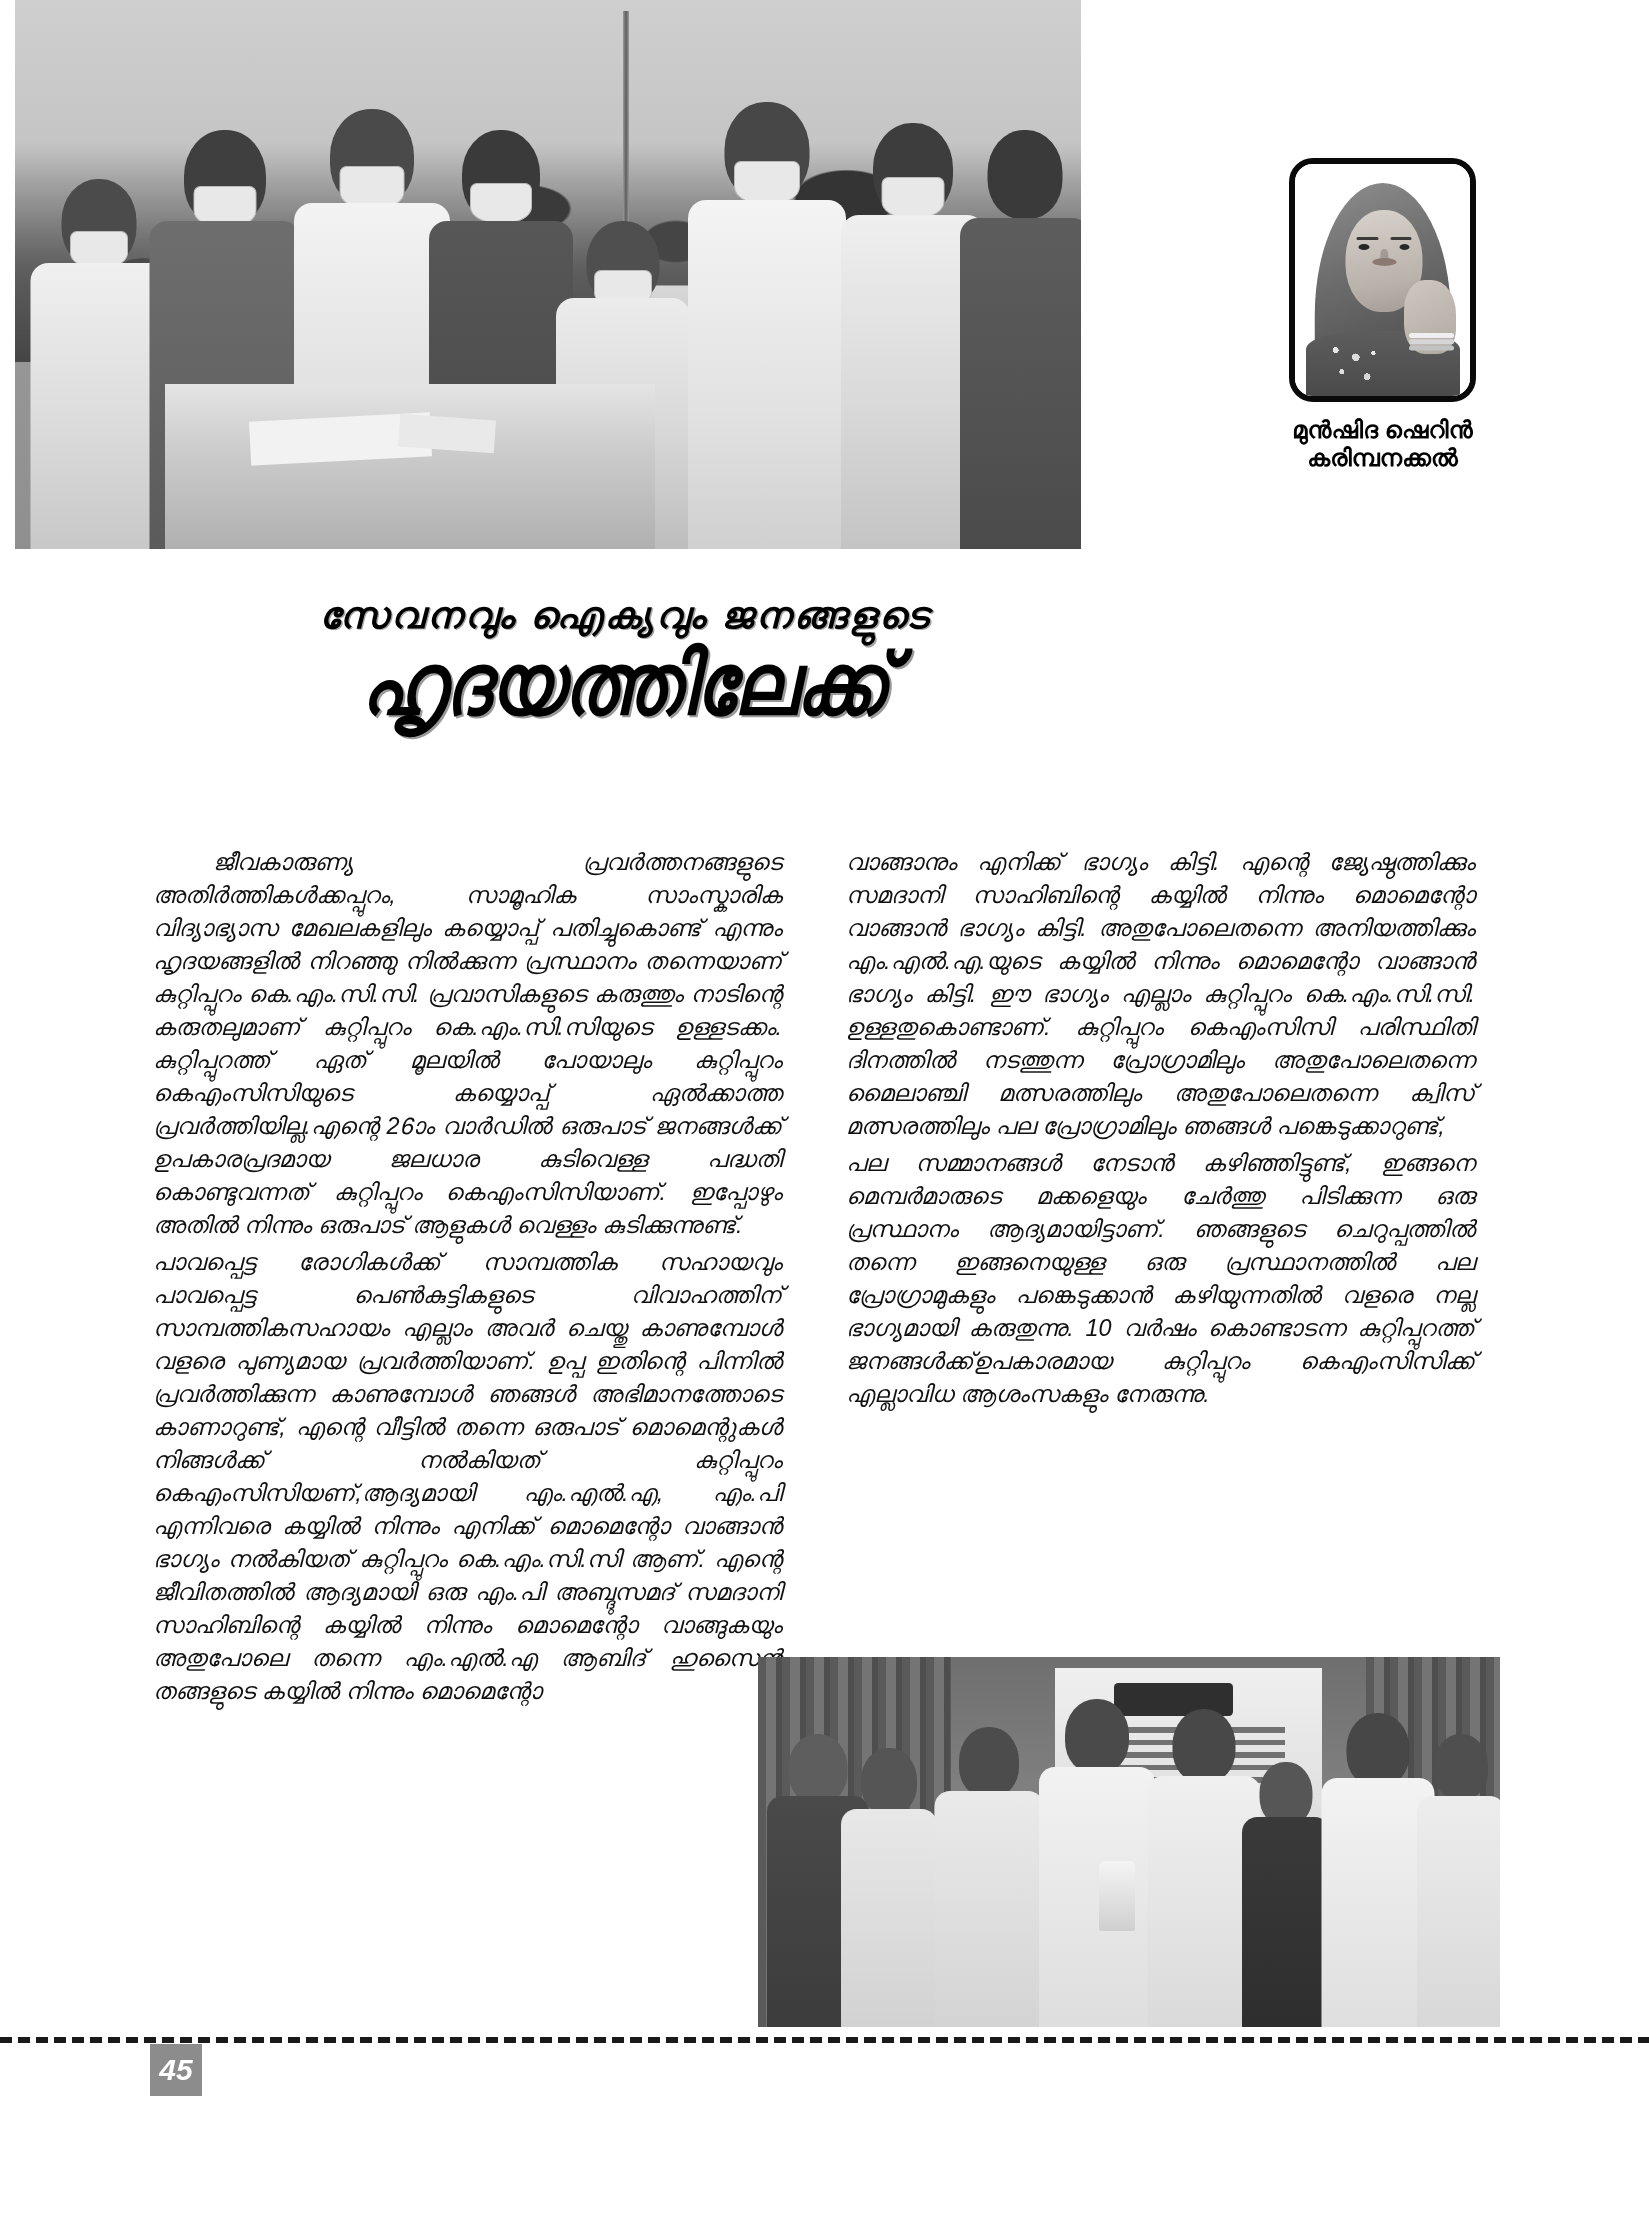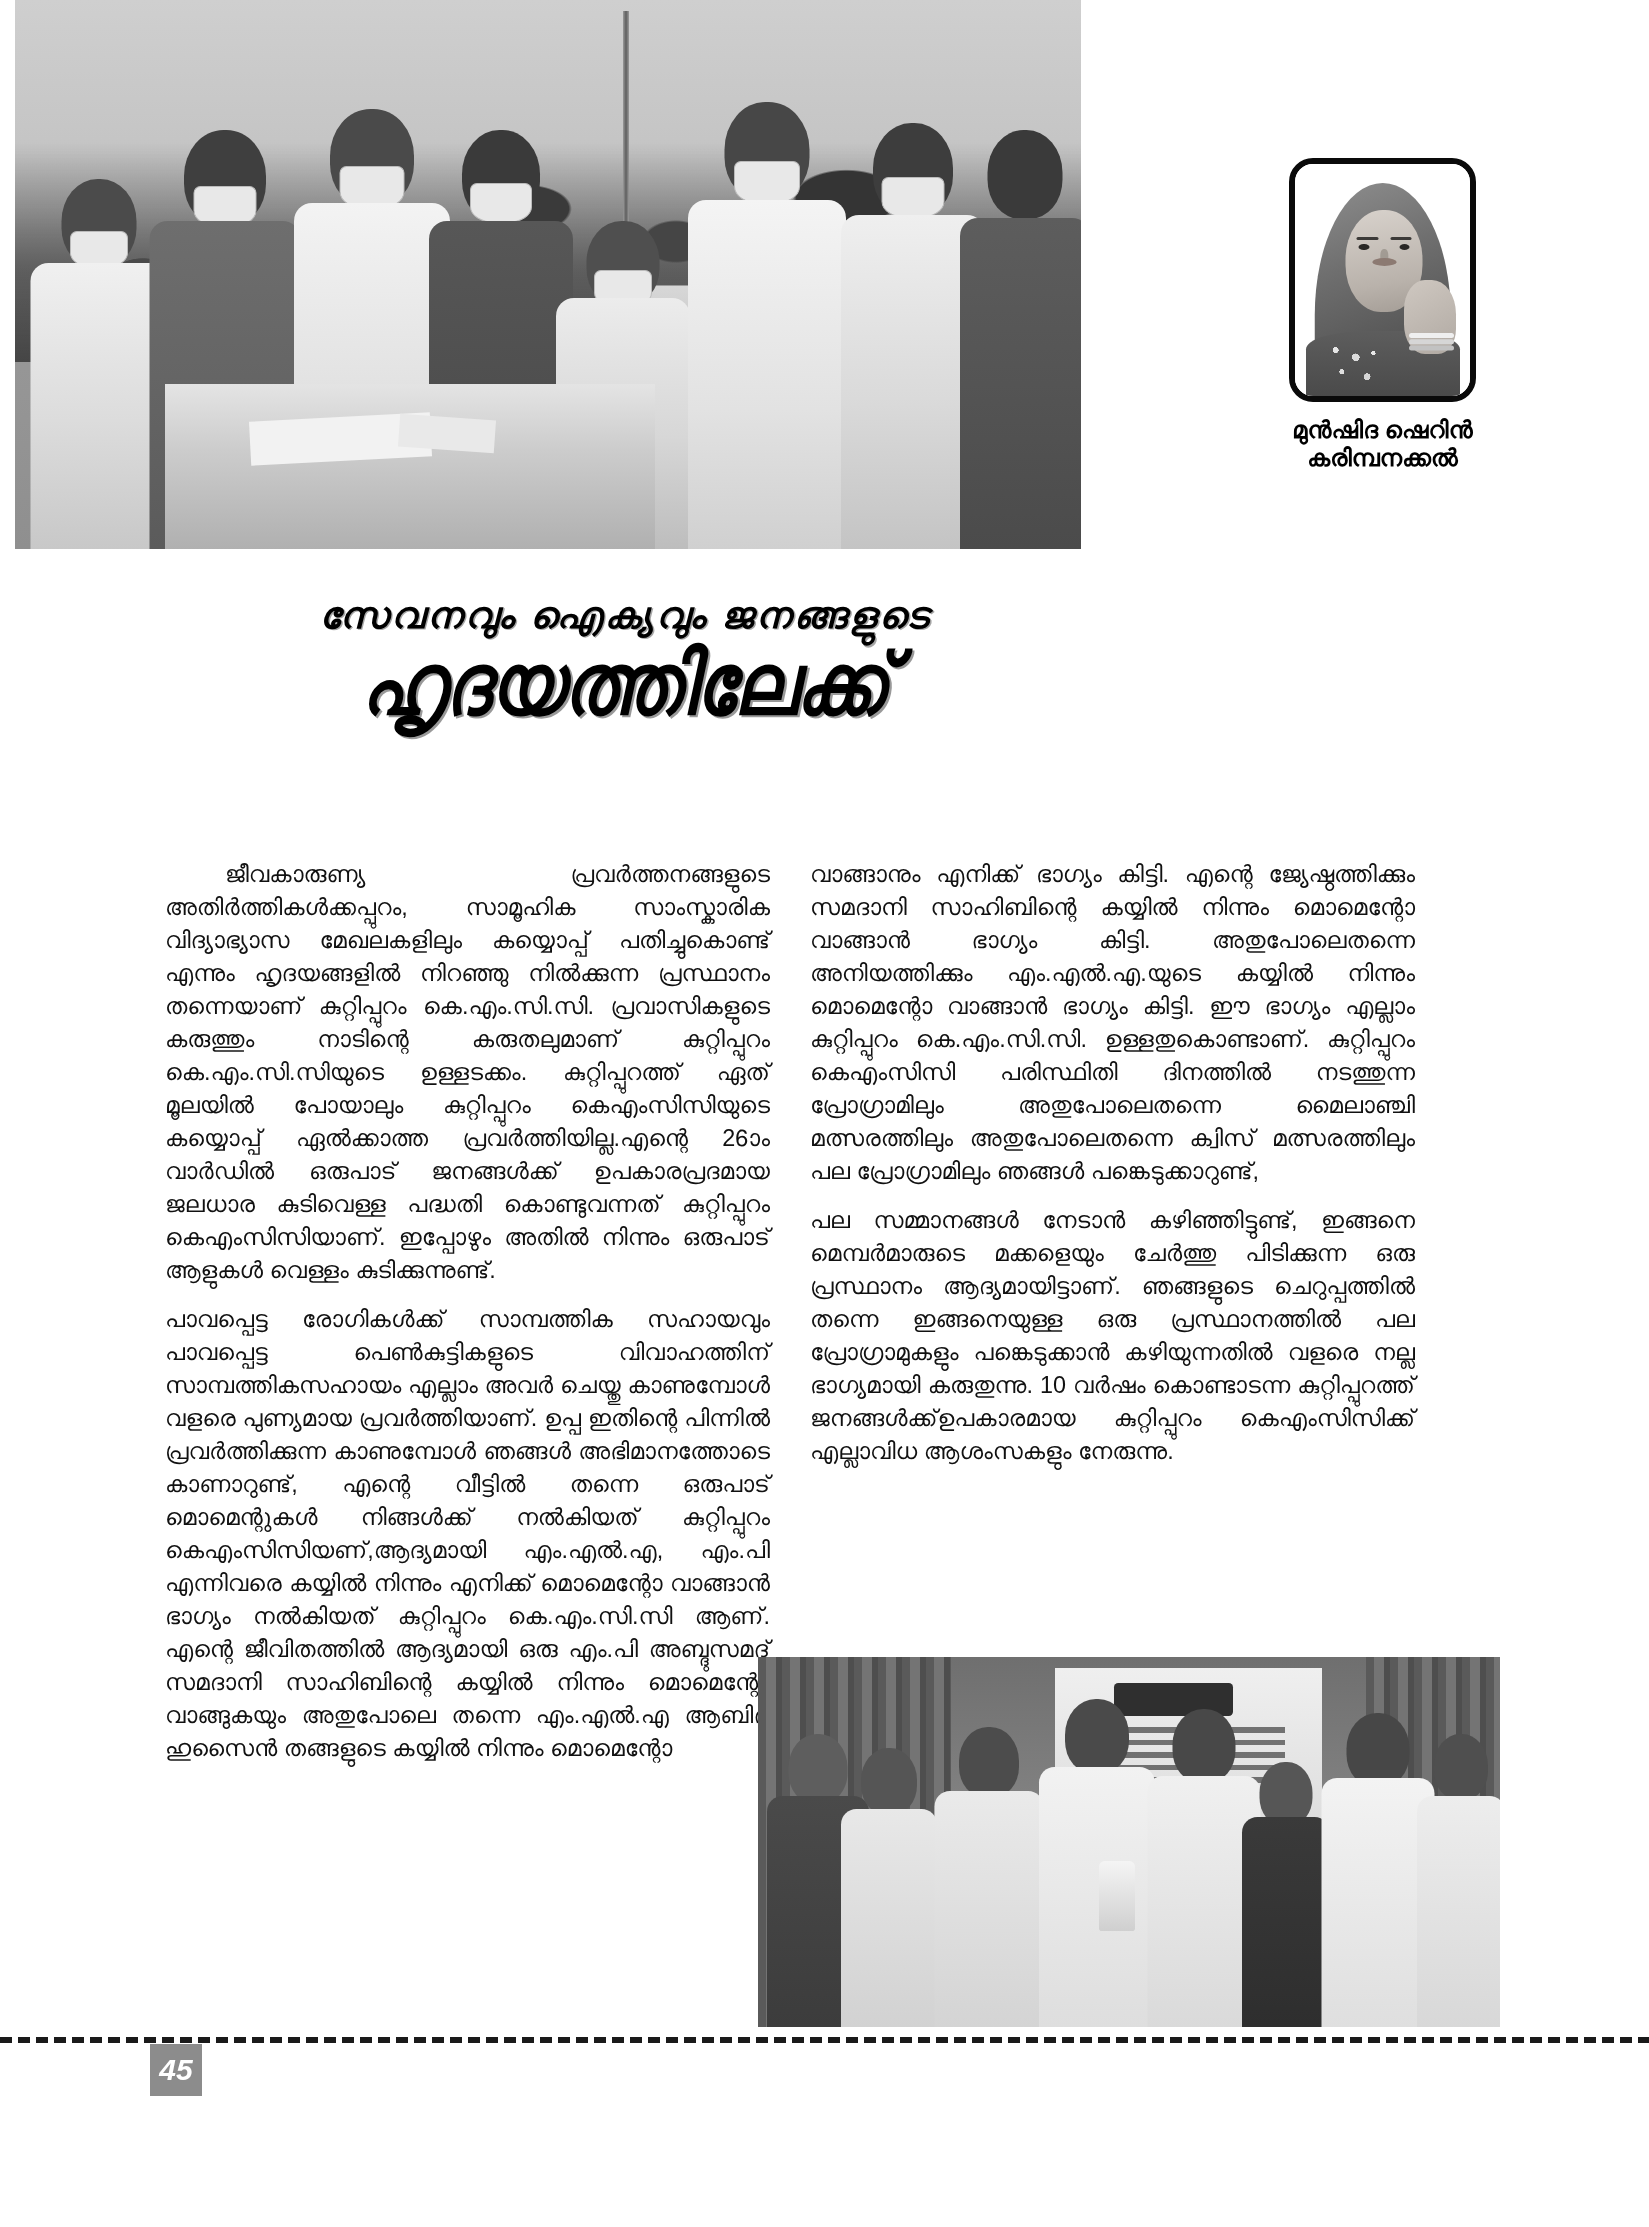--- a/index.html
+++ b/index.html
@@ -145,22 +145,22 @@
   }
 
   
   .col{
     position:absolute;top:842px;
     font-size:23.4px;line-height:33px;
     text-align:justify;text-justify:inter-word;
     color:#111;
   }
   .col.left{left:149px;width:637px;}
-  .col.right{left:794px;width:637px;}
-  .col p{margin:16px;}
+  .col.right{left:842px;width:637px;}
+  .col p{margin:4px;font-style:italic;}
   .col p.indent{text-indent:60px;}
 
   
   .bottom-photo{
     position:absolute;left:758px;top:1657px;width:742px;height:370px;
     overflow:hidden;background:#8f8f8f;
   }
   .bp-bg{
     position:absolute;inset:0;
     background:linear-gradient(to bottom,#6f6f6f,#7d7d7d 30%,#909090 70%,#6a6a6a);

